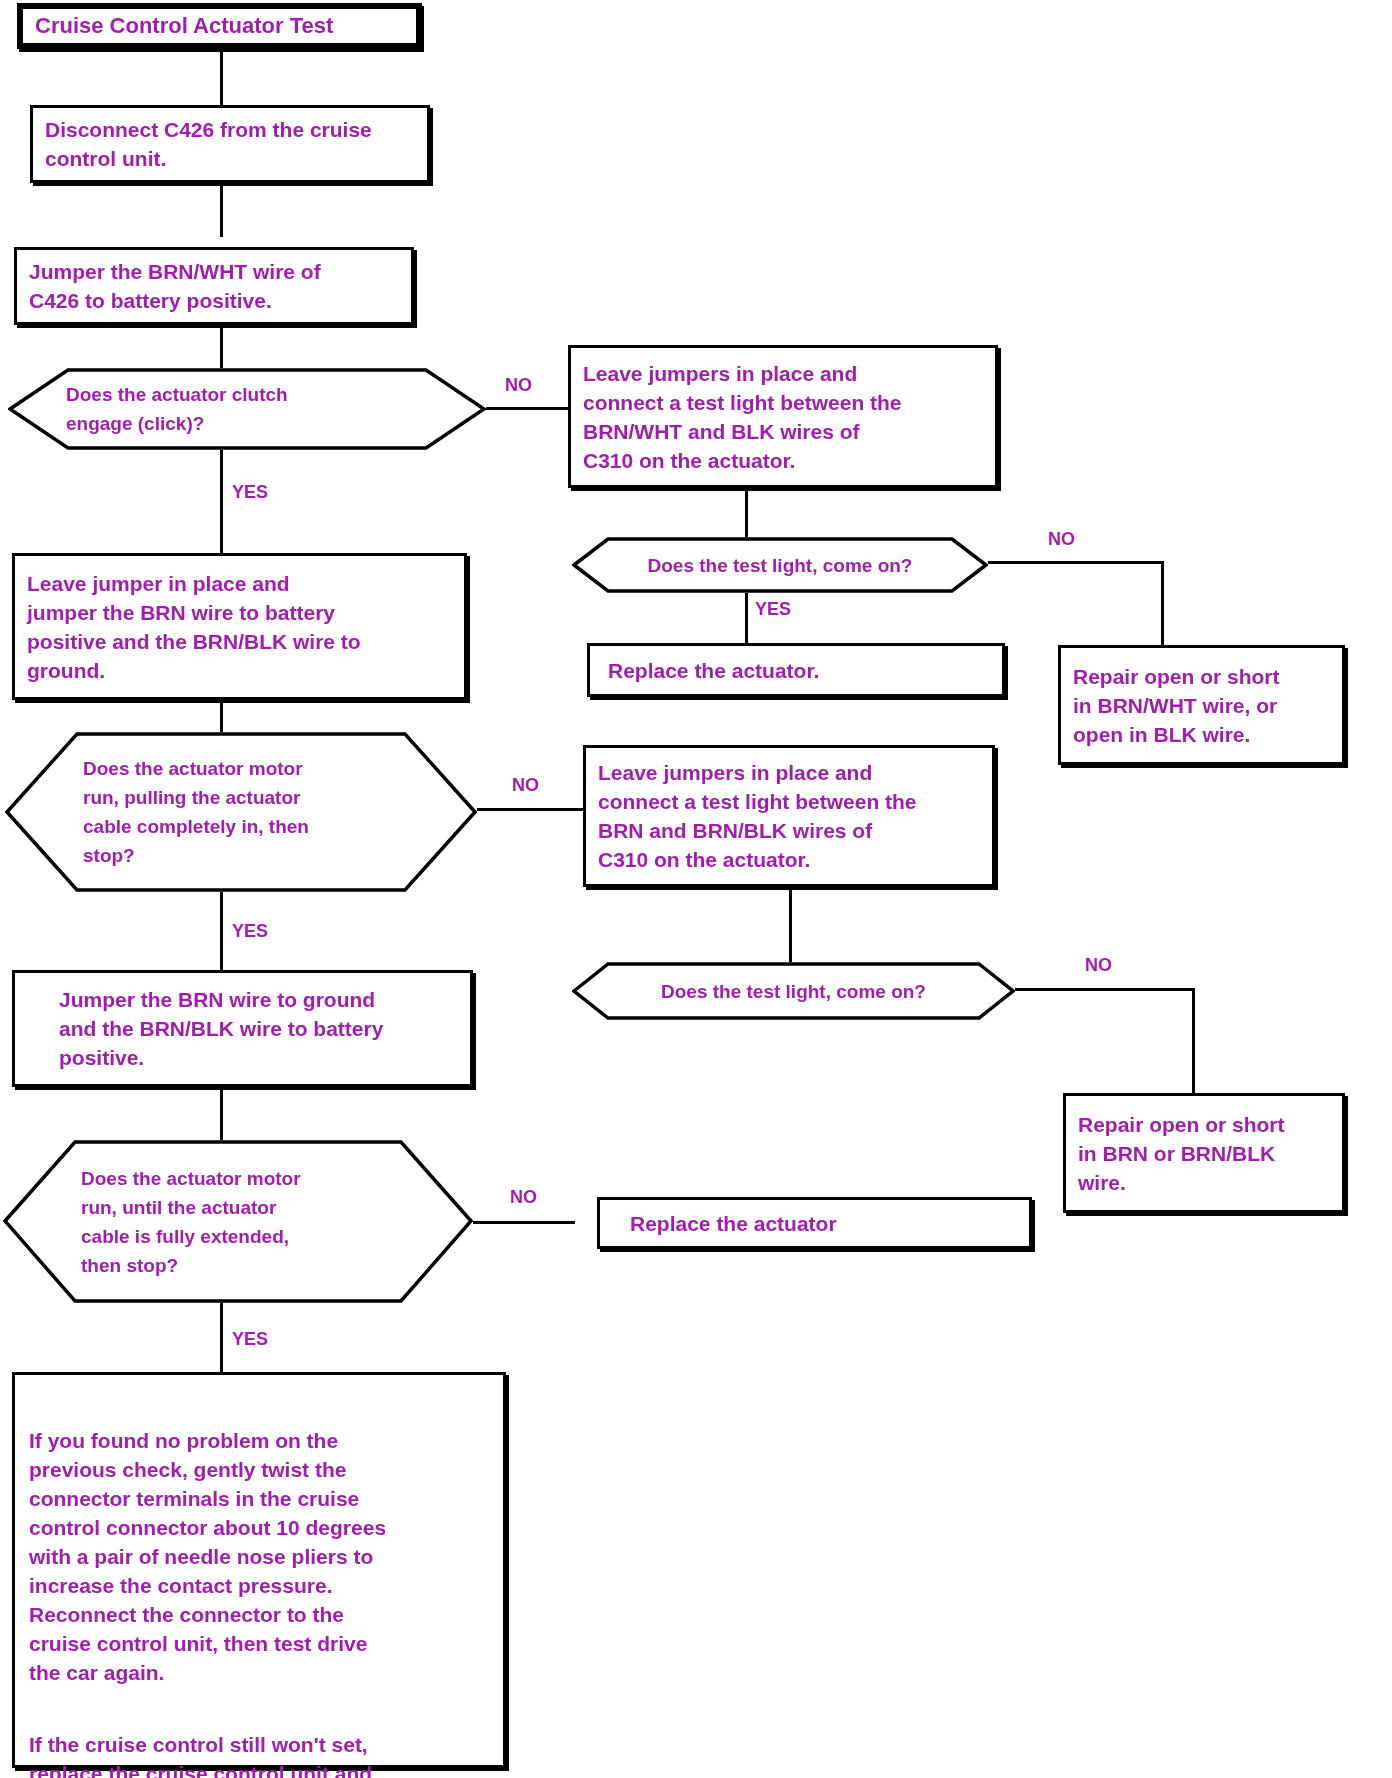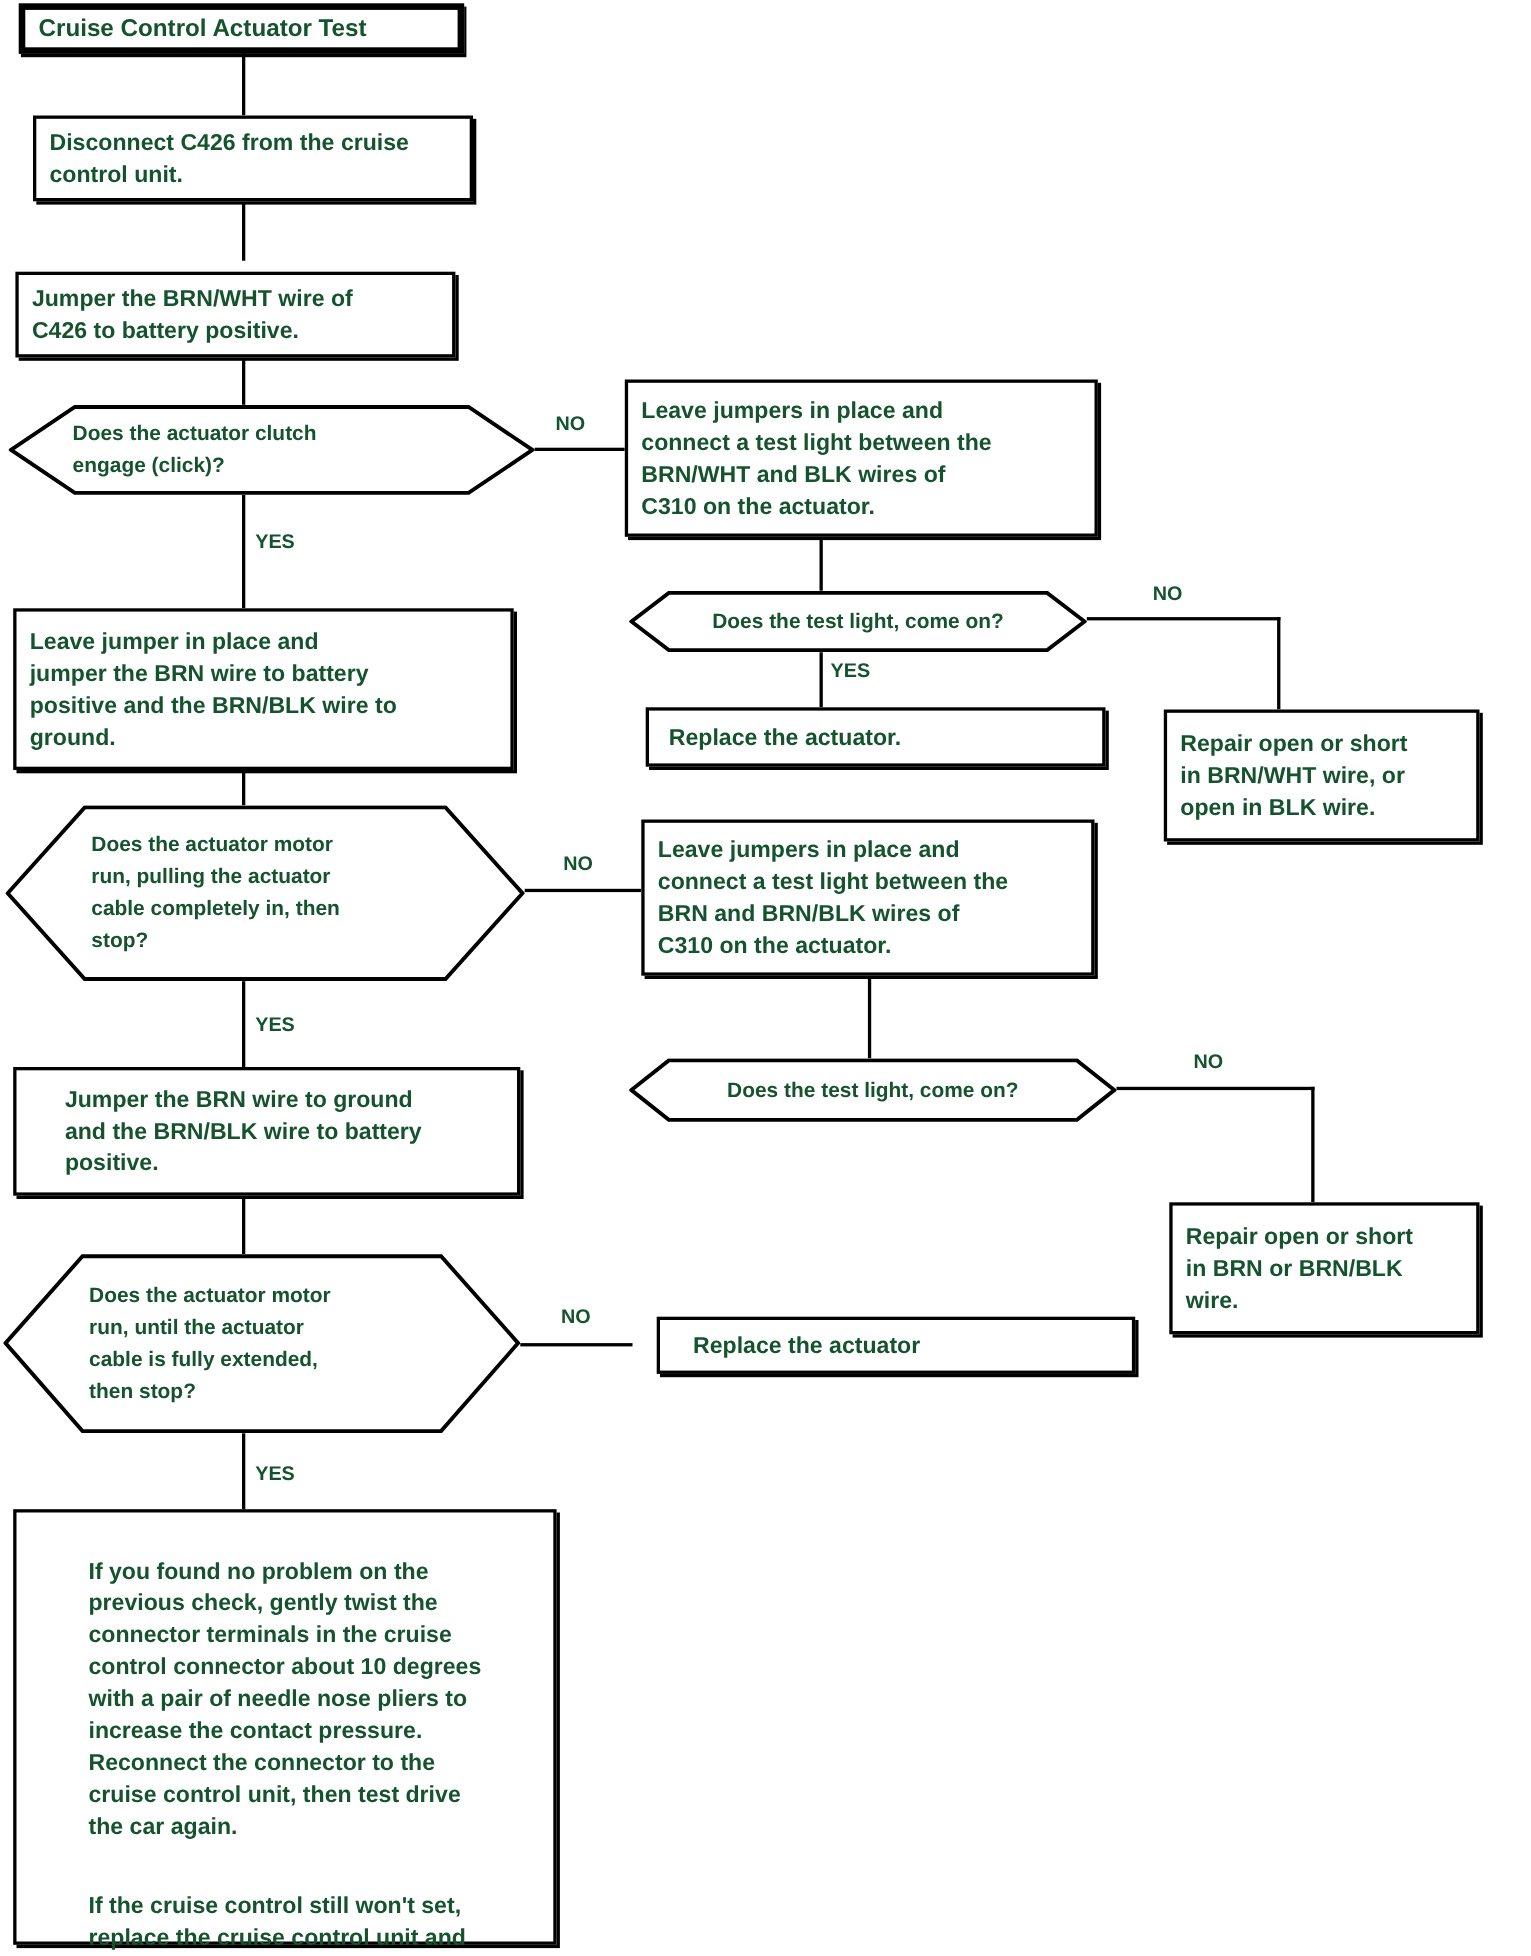--- a/index.html
+++ b/index.html
@@ -1,18 +1,18 @@
 <!DOCTYPE html>
 <html><head>
 <meta charset="utf-8">
 <style>
   html,body{margin:0;padding:0;background:#fff;}
   #canvas{
     position:relative;width:1372px;height:1778px;background:#fff;overflow:hidden;
-    font-family:"Liberation Sans","DejaVu Sans",sans-serif;color:#14532d;
+    font-family:"Liberation Sans","DejaVu Sans",sans-serif;color:#a21caf;
   }
   .box{
     position:absolute;box-sizing:border-box;border:3px solid #000;background:#fff;
     box-shadow:3px 3px 0 #000;
     display:flex;align-items:center;
     font-weight:700;font-size:21px;line-height:29px;
     white-space:pre-line;padding:6px 12px;
   }
   .title-box{
     position:absolute;box-sizing:border-box;border:6px solid #000;background:#fff;
@@ -143,21 +143,21 @@
       <polygon points="2,81 72,2 398,2 468,81 398,161 72,161" fill="#fff" stroke="#000" stroke-width="3.5"></polygon>
     </svg>
     <div class="hex-text" style="padding-left:78px;">Does the actuator motor
 run, until the actuator
 cable is fully extended,
 then stop?</div>
   </div>
 
   <div class="box" style="left:575px;top:1197px;width:435px;height:52px;padding-left:30px;margin-left:22px;">Replace the actuator</div>
 
-  <div class="box" style="left:12px;top:1372px;width:494px;height:396px;align-items:flex-start;padding:10px 14px;justify-content:center;">
+  <div class="box" style="left:12px;top:1372px;width:494px;height:396px;align-items:flex-start;padding:22px 14px;">
     <div class="final-inner">
       <div class="para">If you found no problem on the
 previous check, gently twist the
 connector terminals in the cruise
 control connector about 10 degrees
 with a pair of needle nose pliers to
 increase the contact pressure.
 Reconnect the connector to the
 cruise control unit, then test drive
 the car again.</div>

